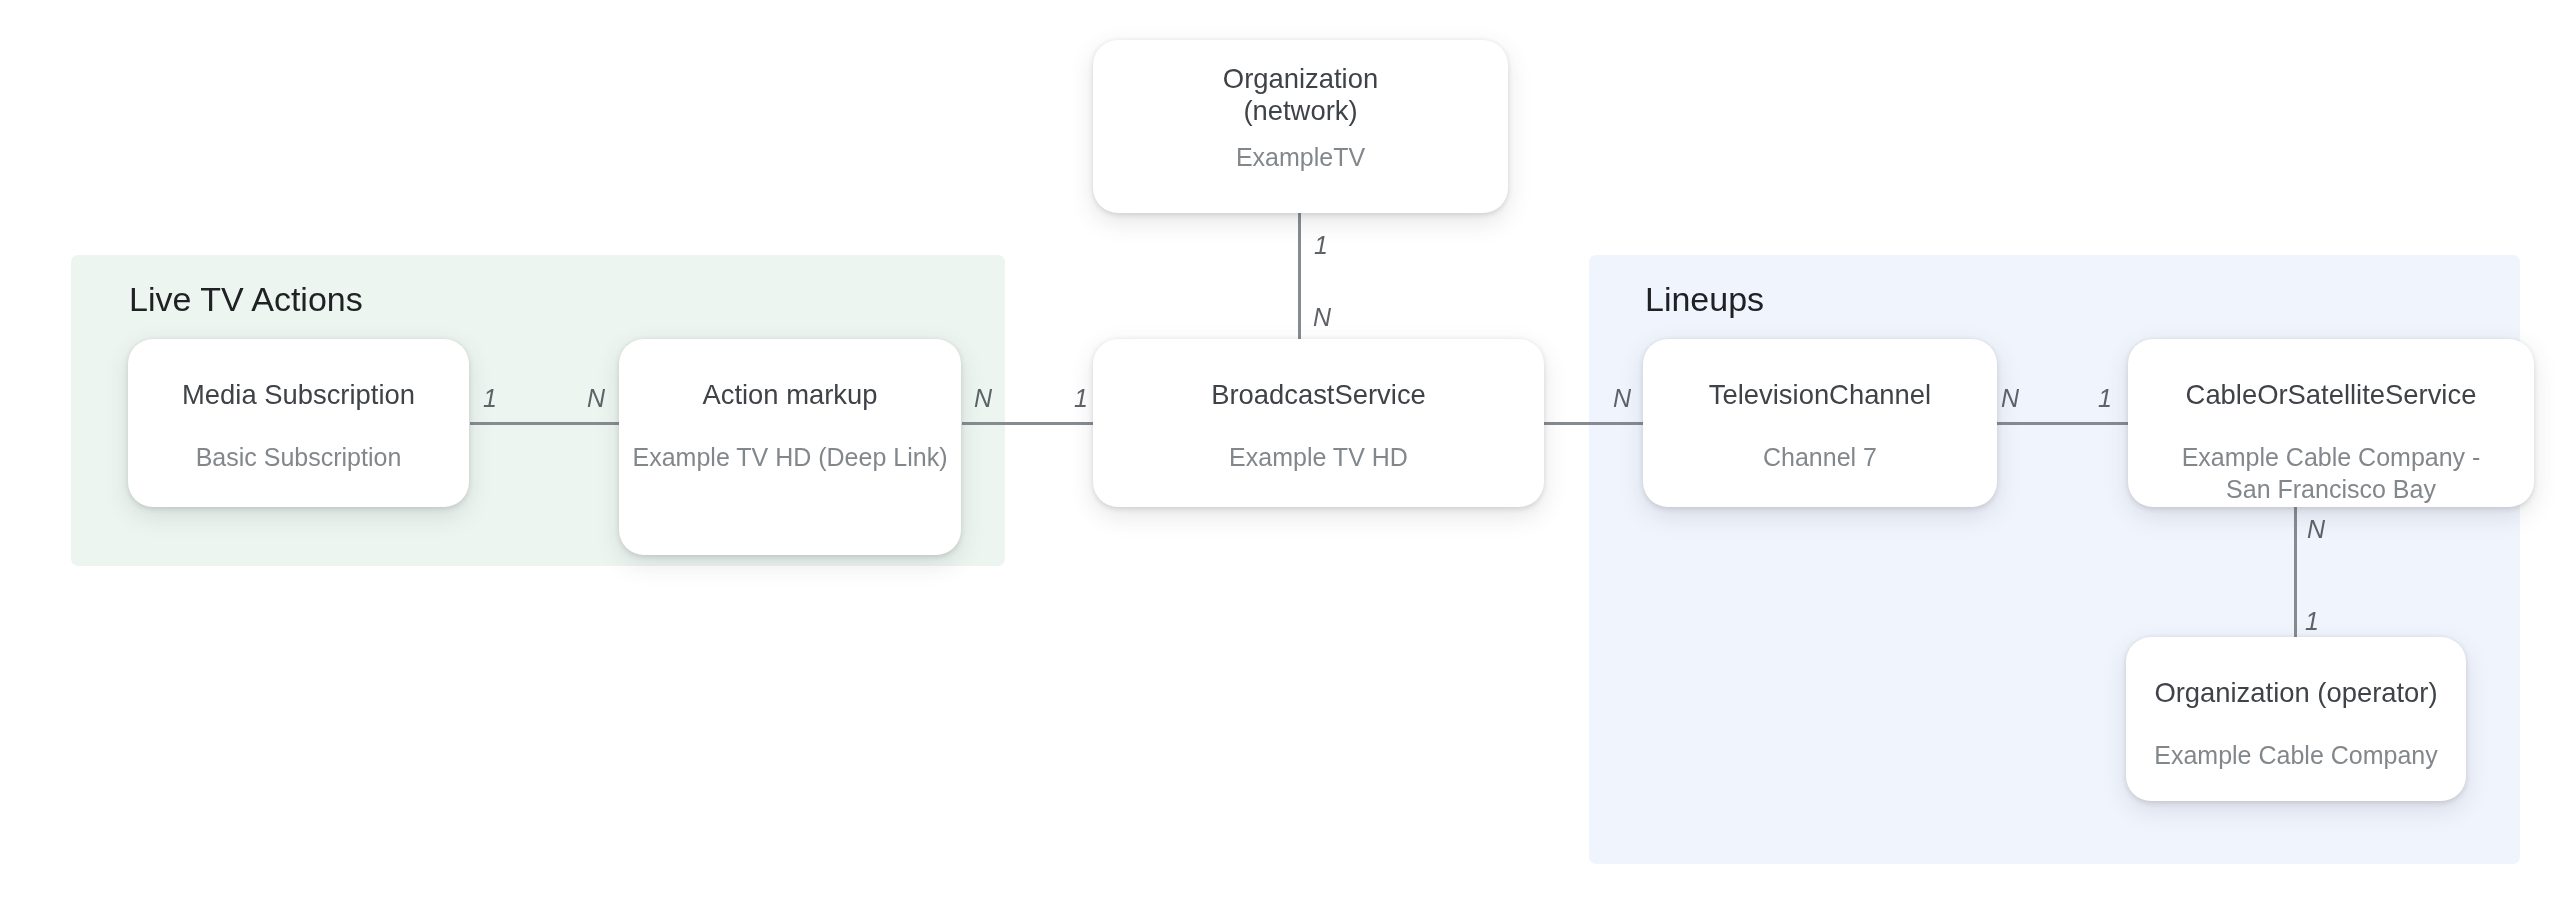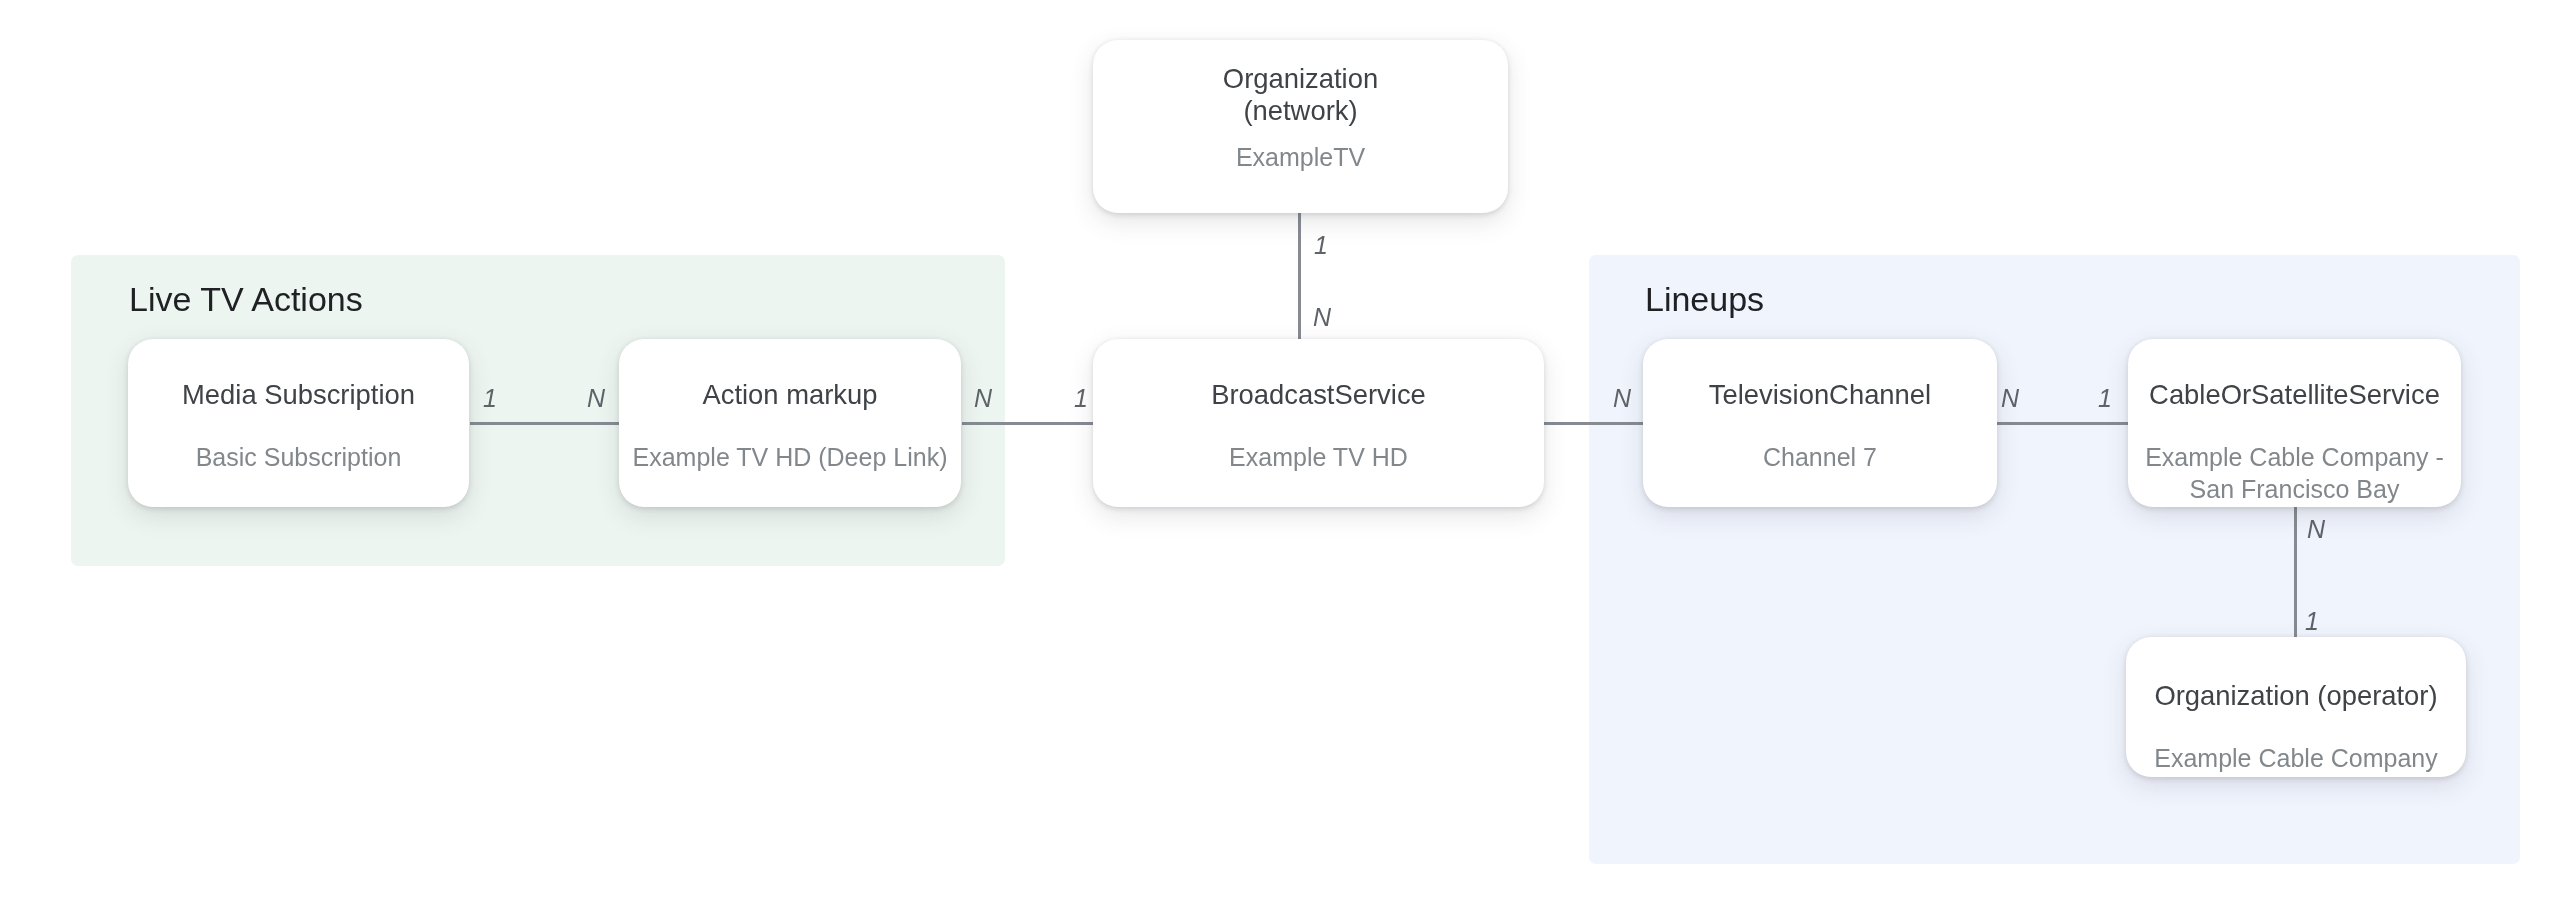--- a/index.html
+++ b/index.html
@@ -120,40 +120,40 @@
     <div class="title">Organization</div>
     <div class="title">(network)</div>
     <div class="subtitle">ExampleTV</div>
   </div>
 
   <div class="node" style="left:128px; top:339px; width:341px; height:168px;">
     <div class="title">Media Subscription</div>
     <div class="subtitle">Basic Subscription</div>
   </div>
 
-  <div class="node" style="left:619px; top:339px; width:342px; height:168px;">
+  <div class="node" style="left:619px; top:339px; width:342px; height:216px;">
     <div class="title">Action markup</div>
     <div class="subtitle">Example TV HD (Deep Link)</div>
   </div>
 
   <div class="node" style="left:1093px; top:339px; width:451px; height:168px;">
     <div class="title">BroadcastService</div>
     <div class="subtitle">Example TV HD</div>
   </div>
 
   <div class="node" style="left:1643px; top:339px; width:354px; height:168px;">
     <div class="title">TelevisionChannel</div>
     <div class="subtitle">Channel 7</div>
   </div>
 
-  <div class="node" style="left:2128px; top:339px; width:333px; height:168px;">
+  <div class="node" style="left:2128px; top:339px; width:406px; height:168px;">
     <div class="title">CableOrSatelliteService</div>
     <div class="subtitle">Example Cable Company -</div>
     <div class="subtitle" style="margin-top:0;">San Francisco Bay</div>
   </div>
 
-  <div class="node" style="left:2126px; top:637px; width:340px; height:140px;justify-content:center;">
+  <div class="node" style="left:2126px; top:637px; width:340px; height:164px;">
     <div class="title">Organization (operator)</div>
     <div class="subtitle">Example Cable Company</div>
   </div>
 
 </div>
 
 
 </body></html>

